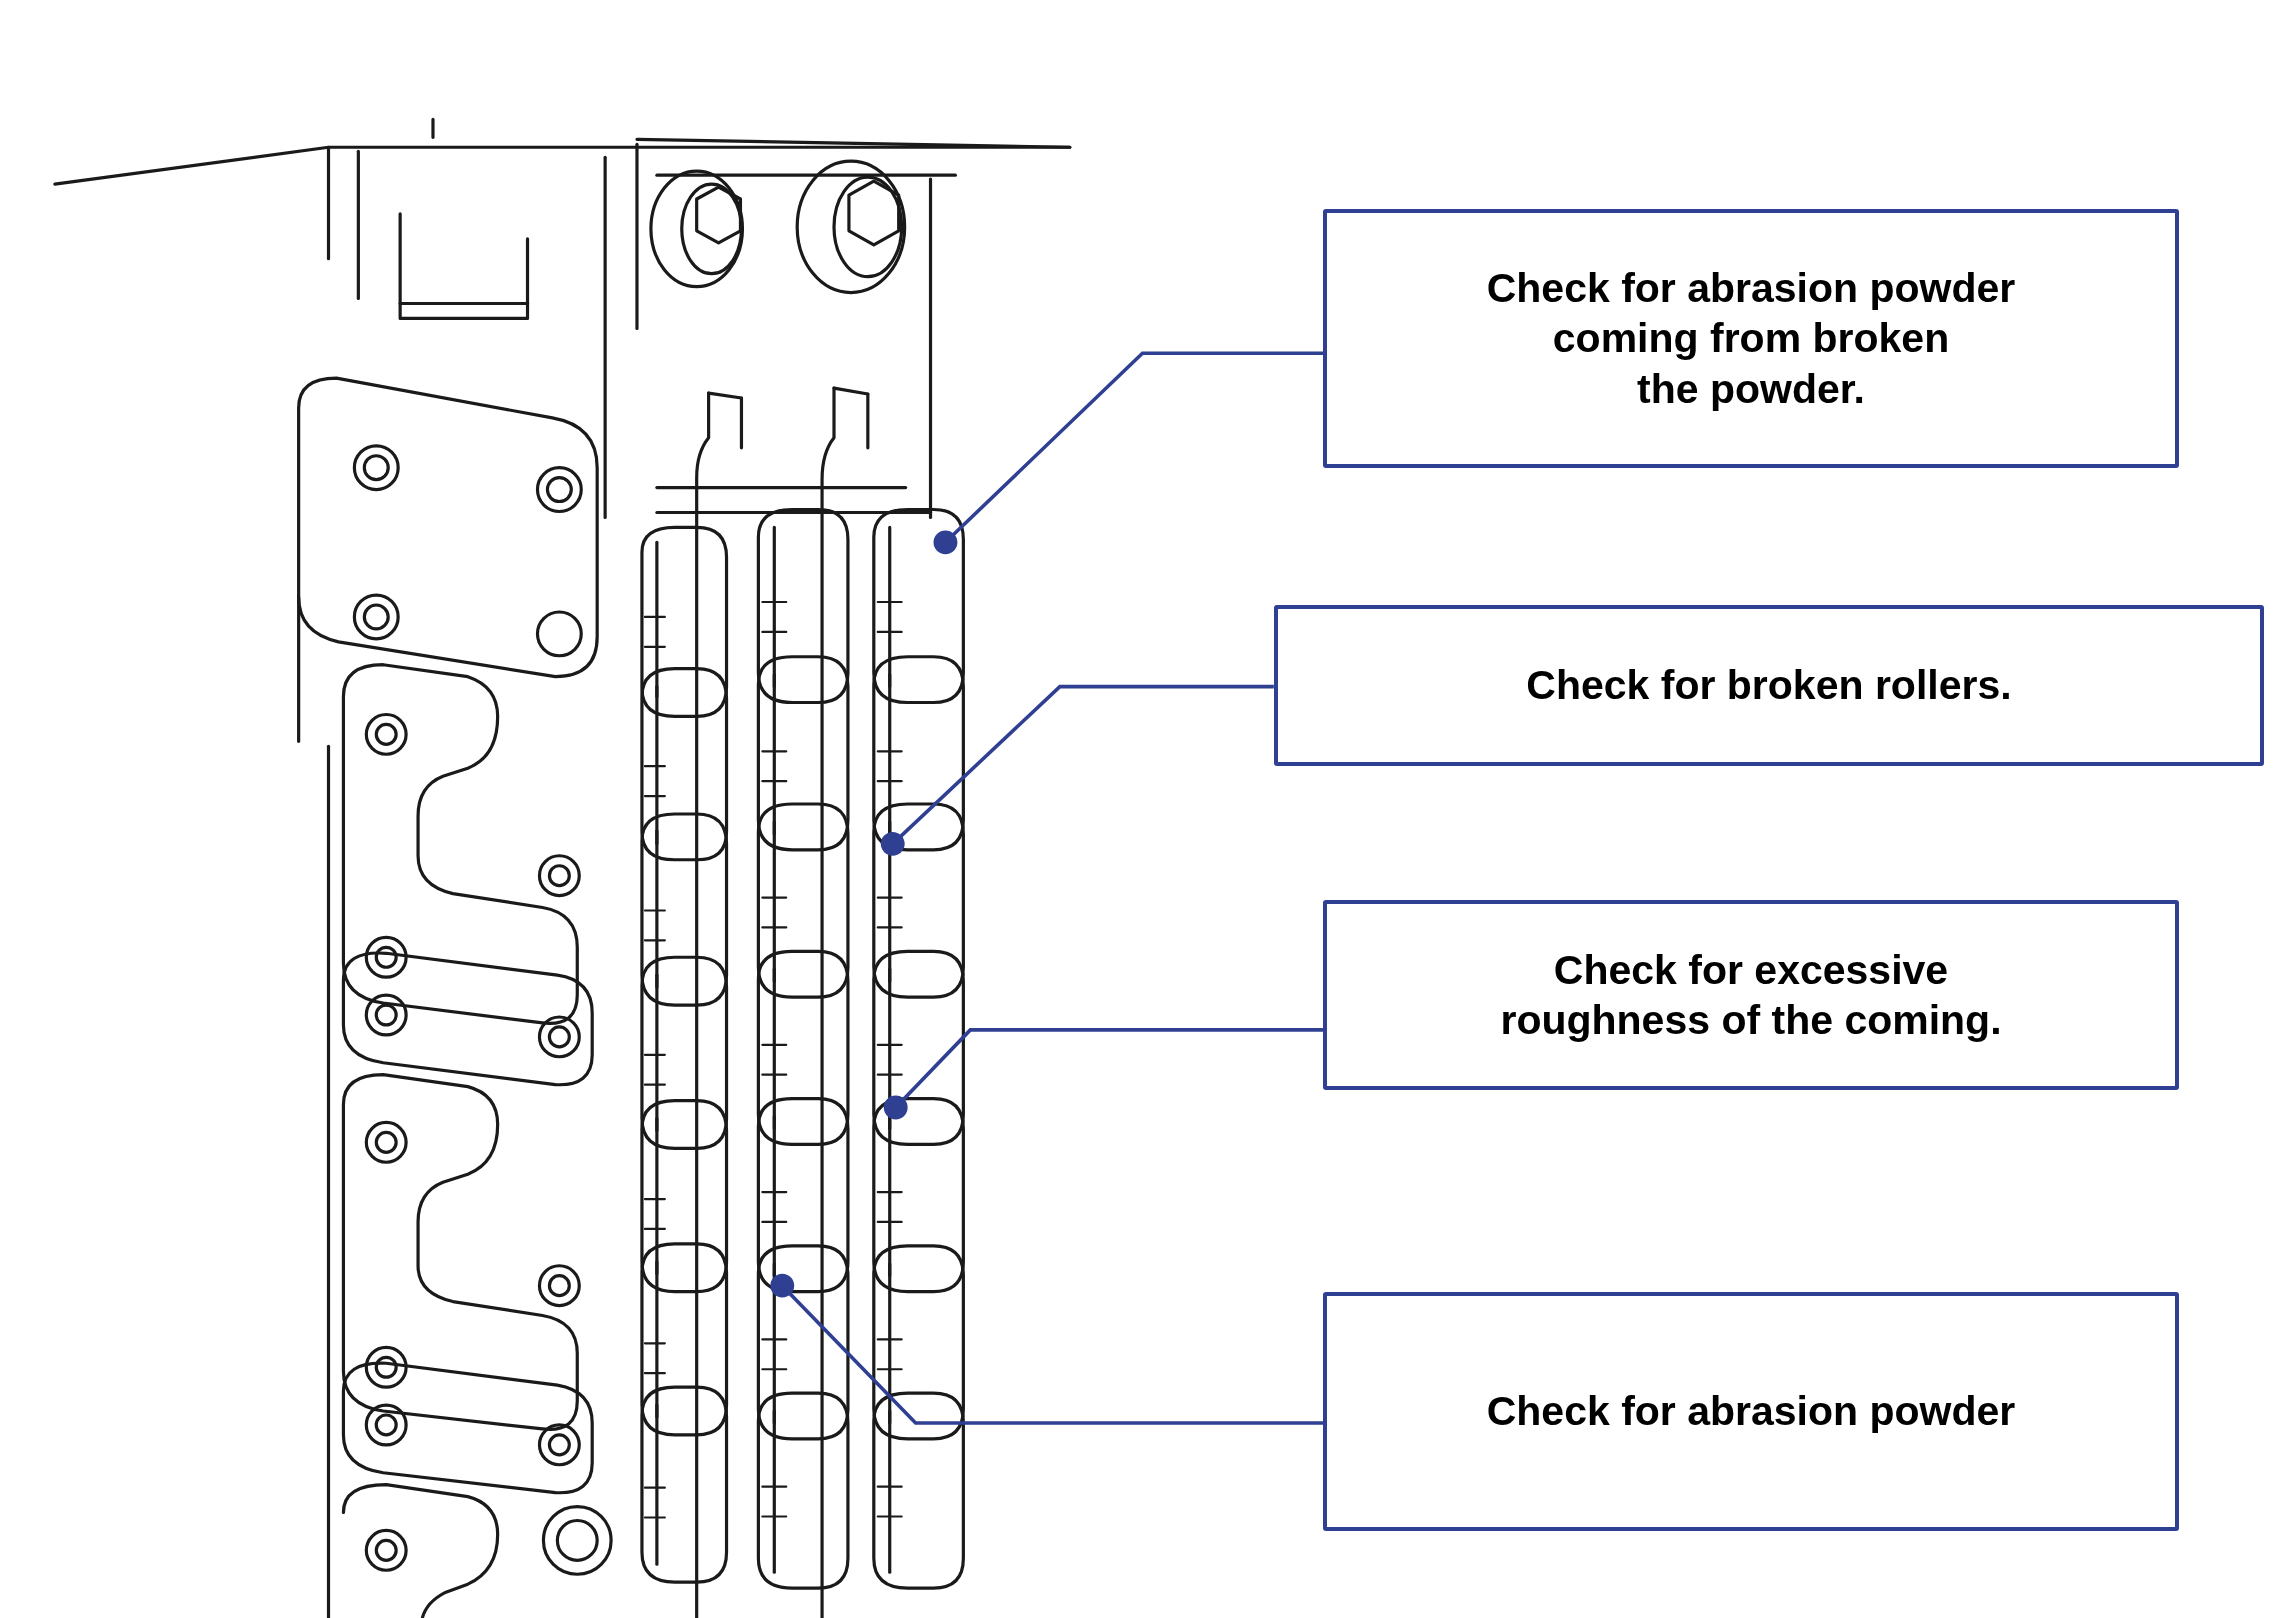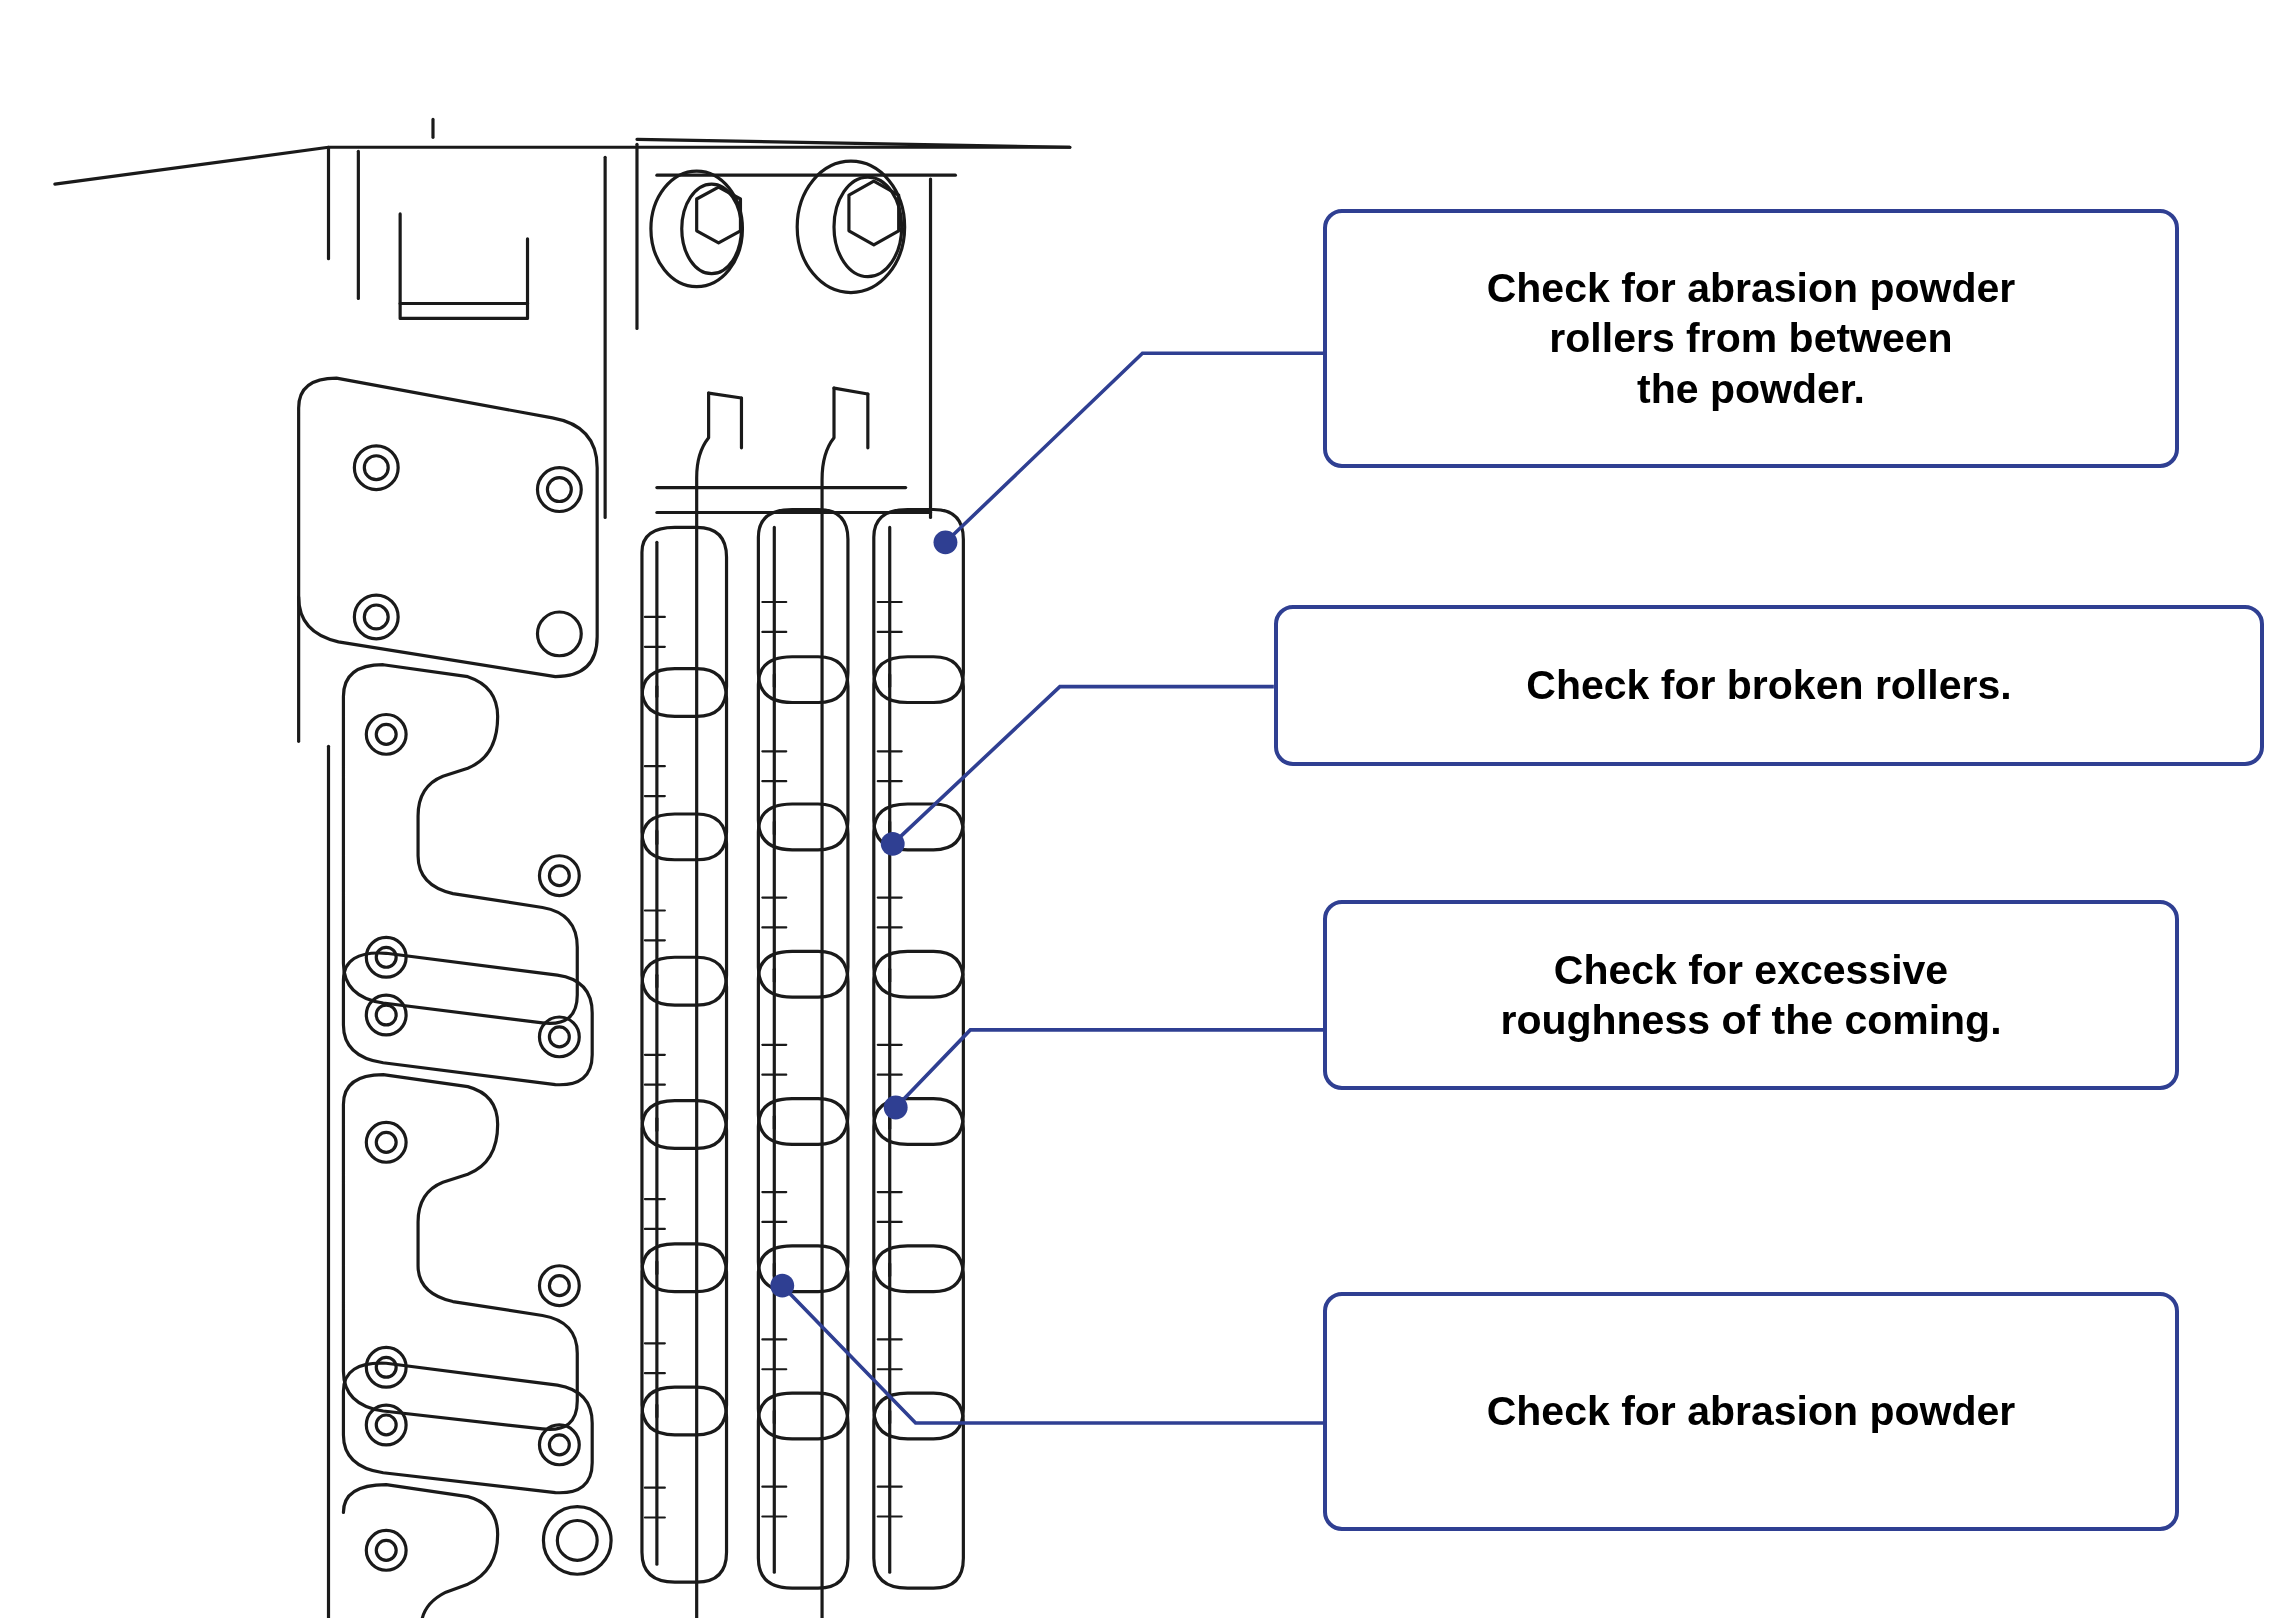--- a/index.html
+++ b/index.html
@@ -23,21 +23,21 @@
     position: absolute;
     left: 0;
     top: 0;
     width: 2276px;
     height: 1619px;
   }
   .callout {
     position: absolute;
     box-sizing: border-box;
     border: 4px solid #2f3f92;
-    border-radius: 19px;
+    border-radius: 3px;
     background: #ffffff;
     display: flex;
     align-items: center;
     justify-content: center;
     text-align: center;
     color: #000000;
     font-weight: bold;
     font-size: 41px;
     line-height: 1.22;
     padding: 24px 18px;
@@ -197,21 +197,21 @@
       <circle cx="950" cy="545" r="12"></circle>
       <circle cx="897" cy="848" r="12"></circle>
       <circle cx="900" cy="1113" r="12"></circle>
       <circle cx="786" cy="1292" r="12"></circle>
     </g>
   </svg>
 
   <div class="callout" style="left:1323px; top:209px; width:856px; height:259px;">
     <div>
       <span>Check for abrasion powder</span>
-      <span>rollers from between</span>
+      <span>coming from broken</span>
       <span>the powder.</span>
     </div>
   </div>
 
   <div class="callout" style="left:1274px; top:605px; width:990px; height:161px;">
     <div>
       <span>Check for broken rollers.</span>
     </div>
   </div>
 

